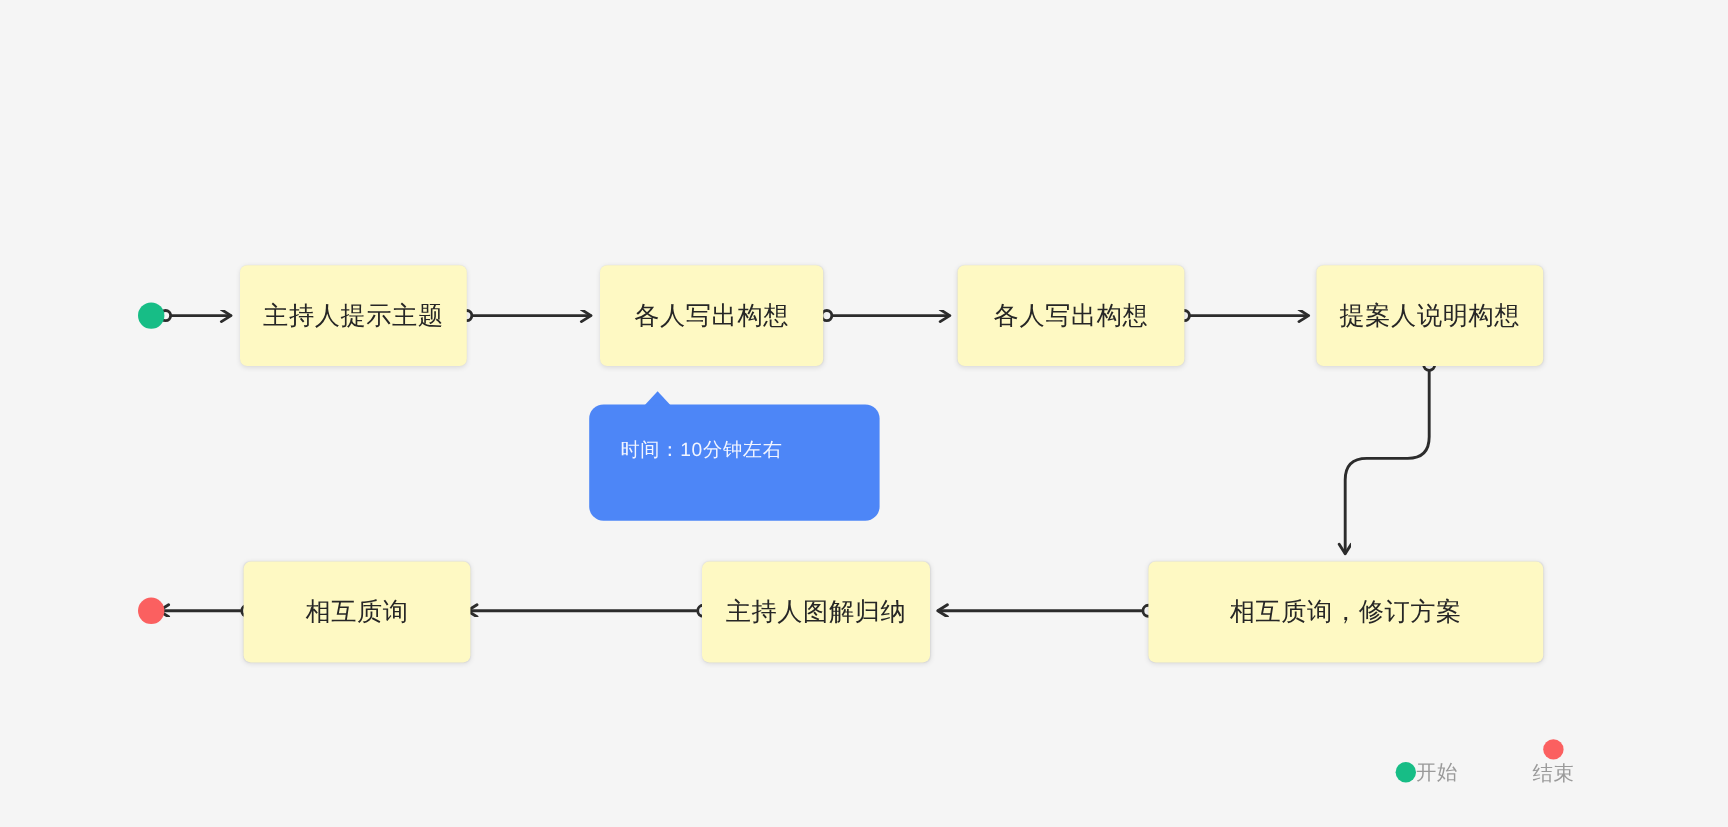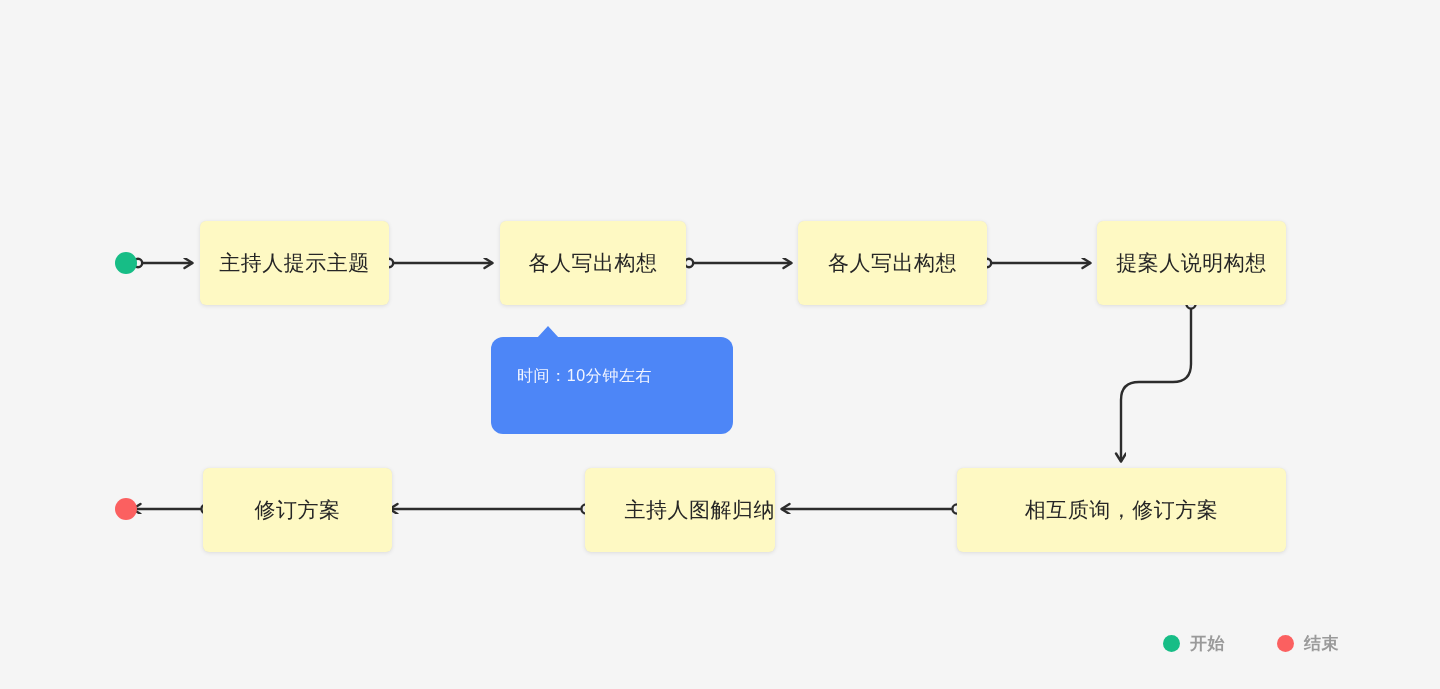--- a/index.html
+++ b/index.html
@@ -82,22 +82,21 @@
 
   .dot {
     position: absolute;
     border-radius: 50%;
   }
 
   .legend {
     position: absolute;
     display: flex;
     align-items: center;
-    gap: 10px;
-    font-weight: bold;
+    gap: 0;
   }
   .legend .swatch {
     width: 17px; height: 17px;
     border-radius: 50%;
   }
   .legend .lbl {
     font-size: 17px;
     color: #9a9a9a;
     letter-spacing: 0.5px;
     white-space: nowrap;
@@ -183,36 +182,36 @@
   </div>
 
   <div class="node" style="left:1097px; top:221px; width:189px; height:84px;">
     <span>提案人说明构想</span>
   </div>
 
   <div class="node" style="left:957px; top:468px; width:329px; height:84px;">
     <span>相互质询，修订方案</span>
   </div>
 
-  <div class="node" style="left:585px; top:468px; width:190px; height:84px;justify-content:flex-end;">
+  <div class="node" style="left:585px; top:468px; width:190px; height:84px;">
     <span>主持人图解归纳</span>
   </div>
 
   <div class="node" style="left:203px; top:468px; width:189px; height:84px;">
-    <span>修订方案</span>
+    <span>相互质询</span>
   </div>
 
   <div class="tooltip" style="left:491px; top:337px; width:242px; height:97px;">
     <div class="tail"></div>
     <div class="tip-line">时间：10分钟左右</div>
   </div>
 
   <div class="legend" style="left:1163px; top:632px;">
     <span class="swatch" style="background:#17bd86;"></span>
     <span class="lbl">开始</span>
   </div>
 
-  <div class="legend" style="left:1277px; top:632px;">
+  <div class="legend" style="left:1277px; top:616px;flex-direction:column;">
     <span class="swatch" style="background:#fb6060;"></span>
     <span class="lbl">结束</span>
   </div>
 
 </div>
 
 </body></html>

